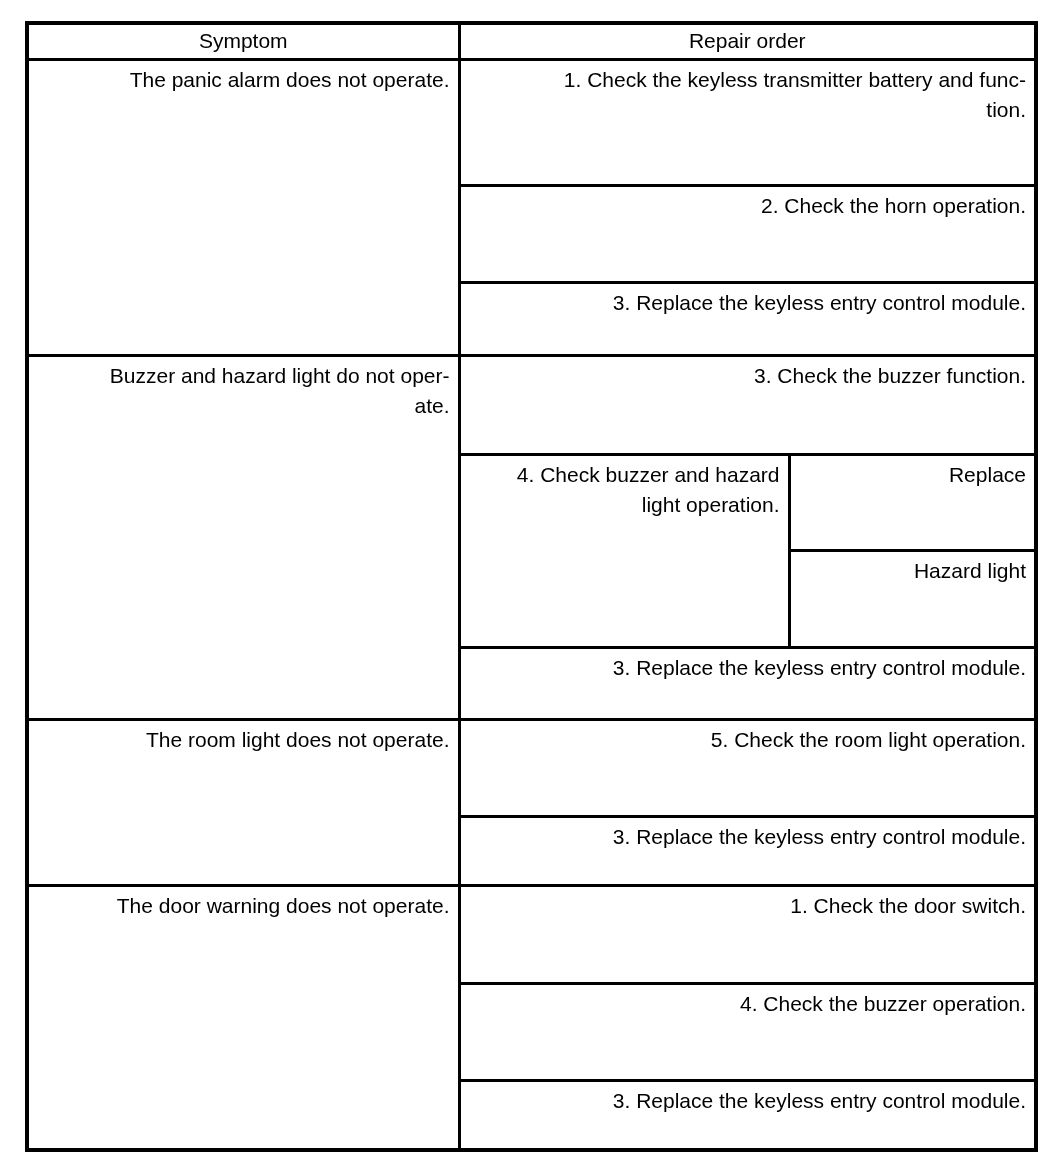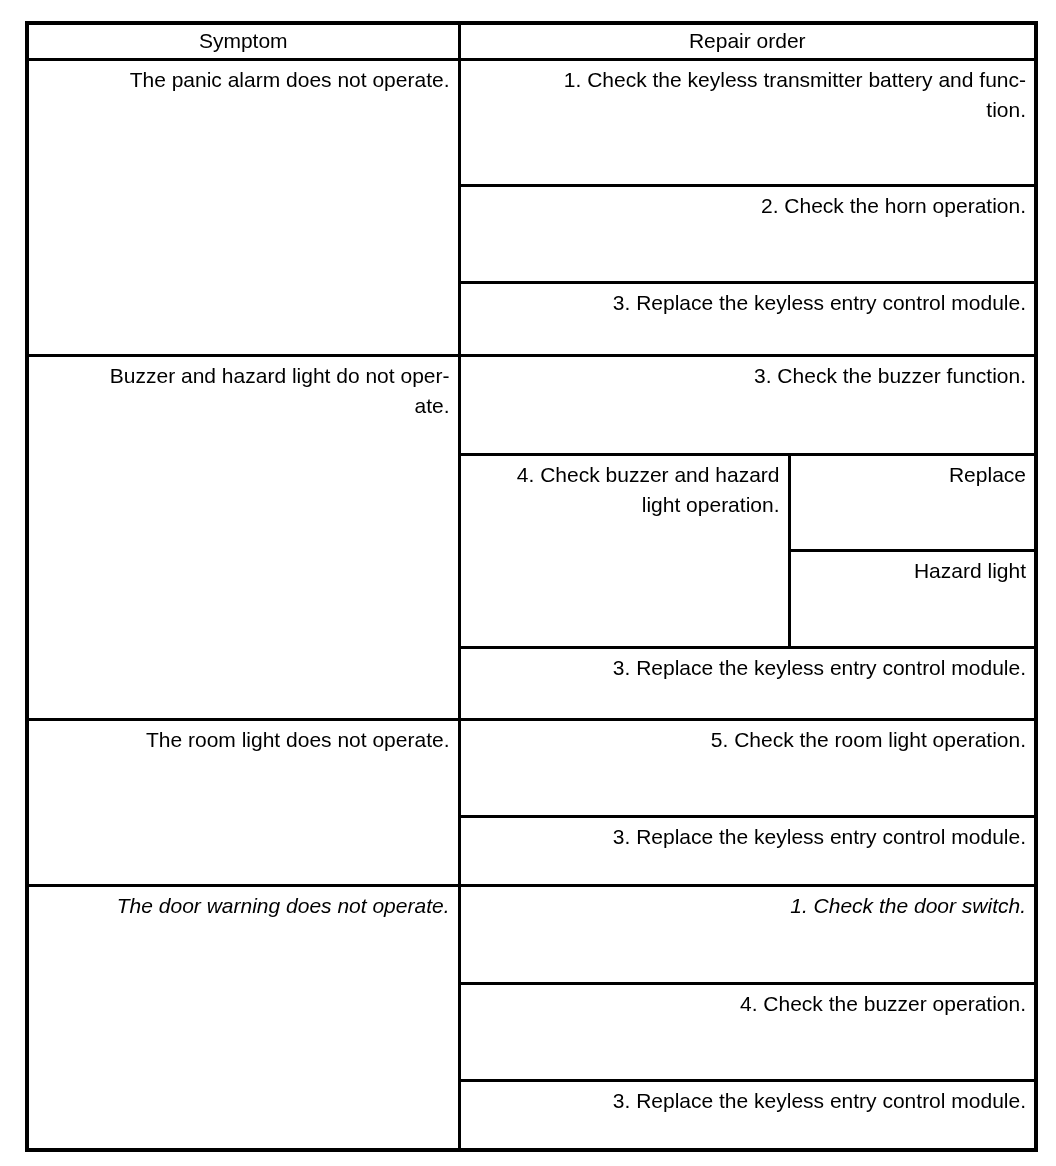--- a/index.html
+++ b/index.html
@@ -98,21 +98,21 @@
     </tr>
 
     <tr style="height:97px;">
       <td rowspan="2">The room light does not operate.</td>
       <td colspan="2">5. Check the room light operation.</td>
     </tr>
     <tr style="height:69px;">
       <td colspan="2">3. Replace the keyless entry control module.</td>
     </tr>
 
-    <tr style="height:98px;font-style:italic;">
+    <tr style="height:98px;">
       <td rowspan="3">The door warning does not operate.</td>
       <td colspan="2">1. Check the door switch.</td>
     </tr>
     <tr style="height:97px;">
       <td colspan="2">4. Check the buzzer operation.</td>
     </tr>
     <tr style="height:70px;">
       <td colspan="2">3. Replace the keyless entry control module.</td>
     </tr>
   </tbody>

